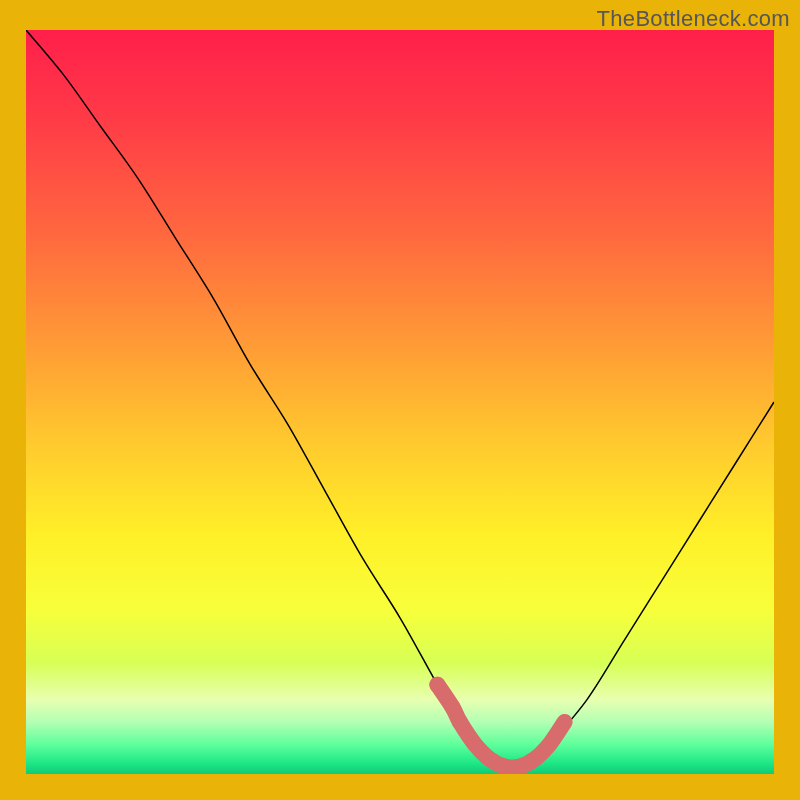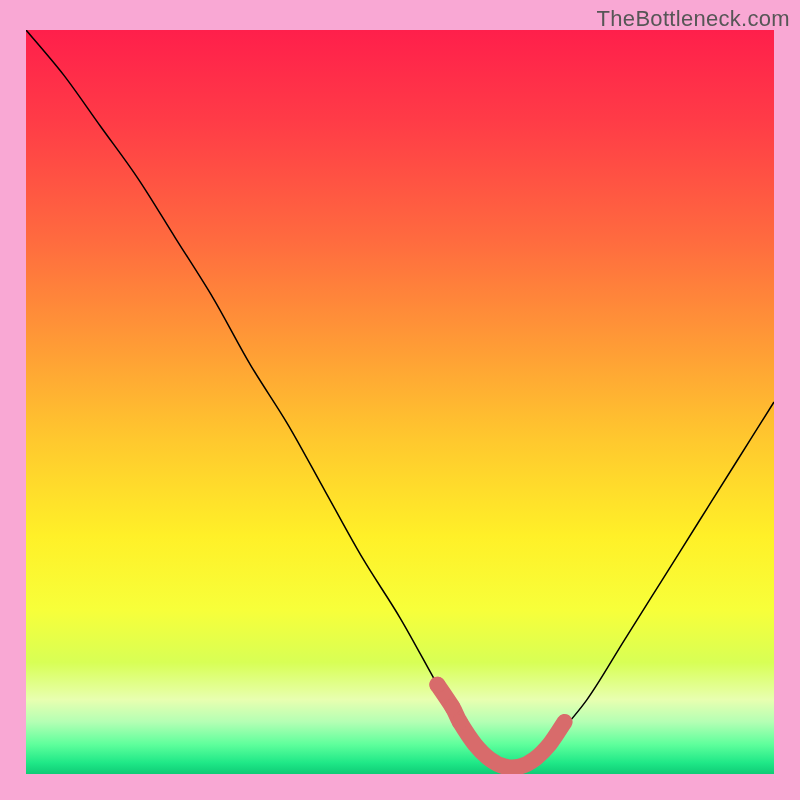--- a/index.html
+++ b/index.html
@@ -9,21 +9,21 @@
     height: 800px;
     background: #000;
     overflow: hidden;
   }
   .frame {
     position: absolute;
     left: 0;
     top: 0;
     width: 800px;
     height: 800px;
-    background: #f9a8d4;
+    background: #eab308;
   }
   .watermark {
     position: absolute;
     top: 6px;
     right: 10px;
     font-family: Arial, Helvetica, sans-serif;
     font-size: 22px;
     color: #565656;
     letter-spacing: 0.3px;
   }

